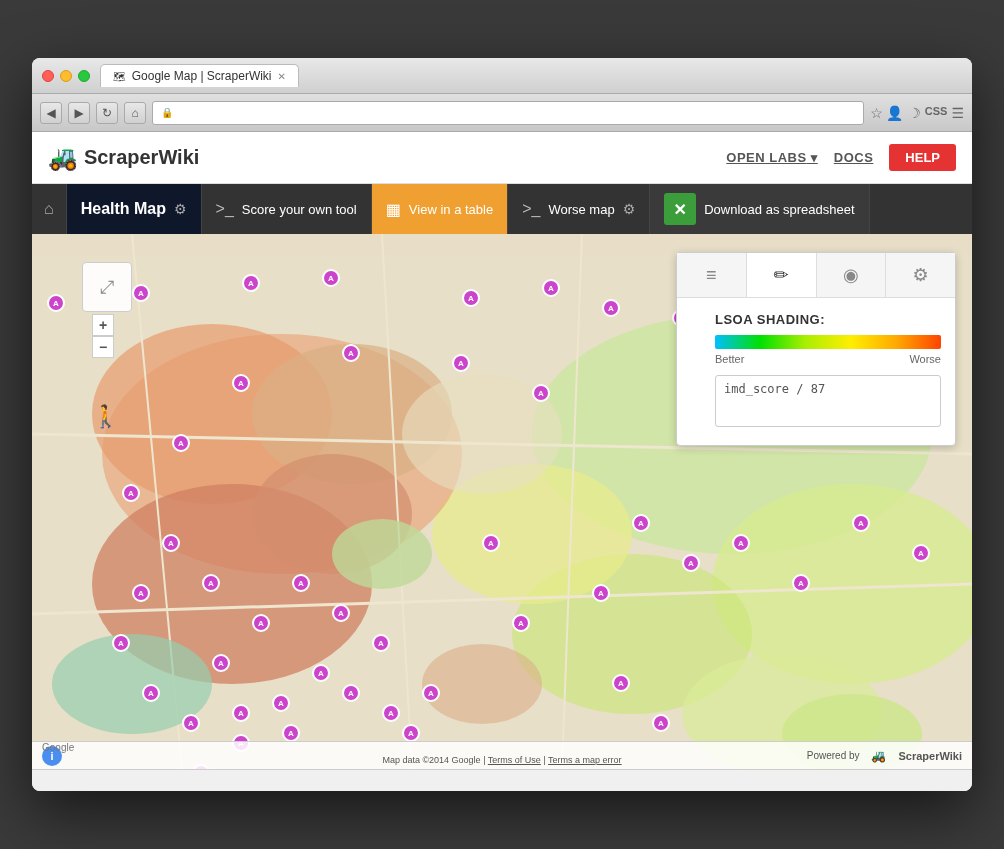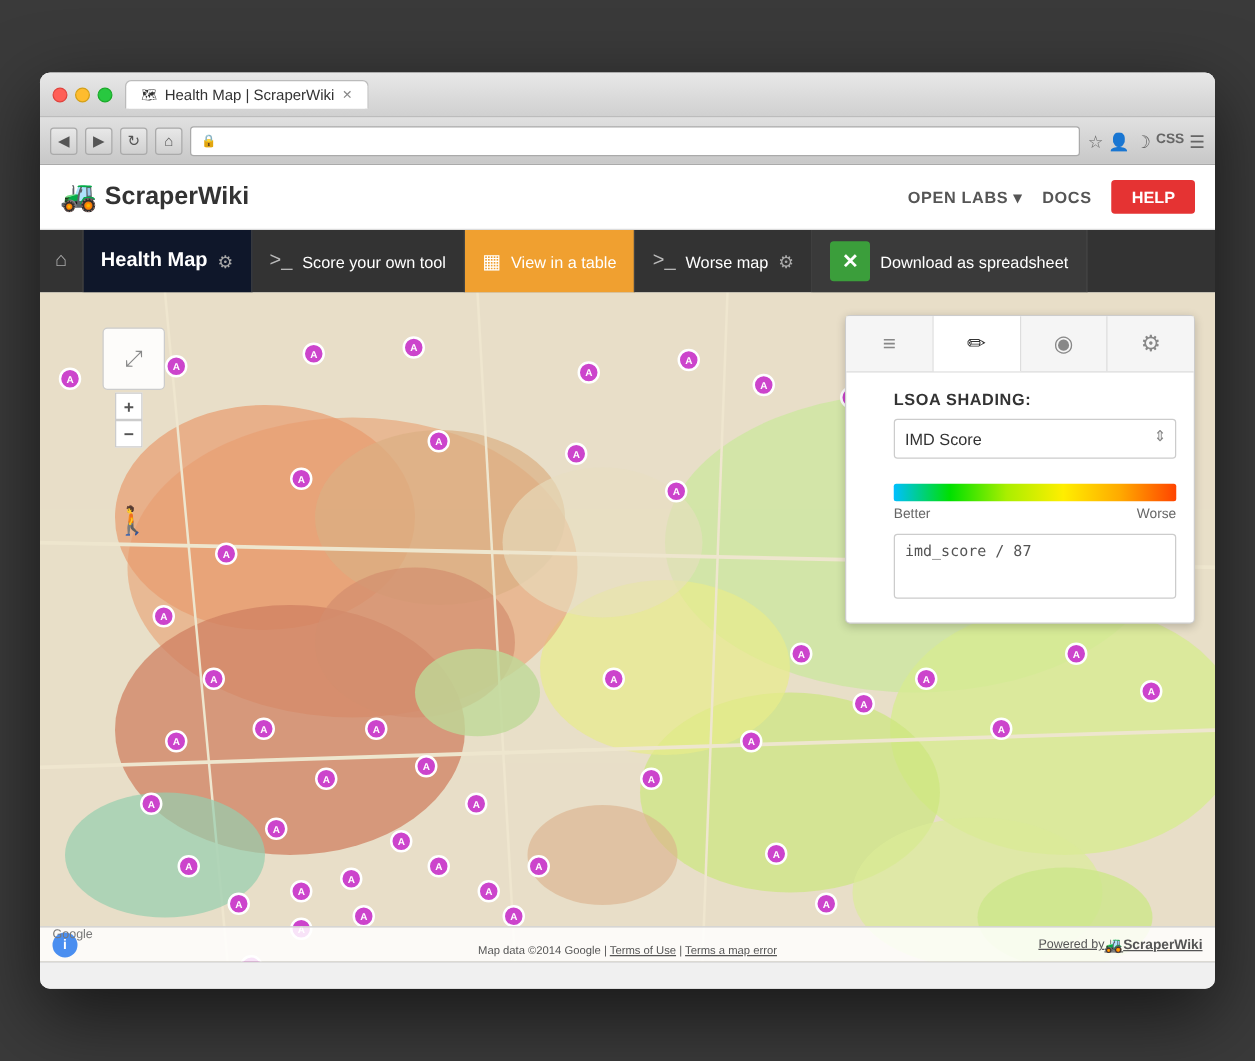--- a/index.html
+++ b/index.html
@@ -96,21 +96,21 @@
       display: flex; align-items: center; gap: 6px;
       font-size: 20px; font-weight: bold; color: #333;
       flex: 1;
     }
     .sw-logo-icon { font-size: 24px; }
     .sw-nav-links {
       display: flex; align-items: center; gap: 16px;
     }
     .sw-nav-link {
       font-size: 13px; font-weight: 600; color: #555;
-      cursor: pointer; text-transform: uppercase; letter-spacing: 0.5px;
+      cursor: pointer; text-transform: uppercase; letter-spacing: 0.5px; text-decoration: underline;
     }
     .sw-nav-link.dropdown::after { content: ' ▾'; }
     .sw-nav-btn-help {
       background: #e53333;
       color: #fff;
       font-size: 13px; font-weight: 700;
       padding: 6px 16px;
       border-radius: 3px;
       cursor: pointer;
       text-transform: uppercase;
@@ -295,23 +295,22 @@
     }
     .map-info-icon {
       width: 20px; height: 20px;
       background: #4a8ef0;
       border-radius: 50%;
       display: flex; align-items: center; justify-content: center;
       color: #fff; font-size: 11px; font-weight: bold;
       margin-right: 8px; cursor: pointer;
     }
     .map-powered {
-      display: flex; align-items: center; gap: 0;
+      display: flex; align-items: center; gap: 12px;
       margin-left: auto;
-      text-decoration: underline;
     }
     .map-google { position: absolute; left: 10px; bottom: 16px; font-size: 10px; color: #777; }
     
     .map-svg {
       width: 100%; height: 100%;
       opacity: 0.85;
     }
     
     .window-bottom {
       background: #f0f0f0;
@@ -325,21 +324,21 @@
 <div class="window">
 
   <div class="titlebar">
     <div class="window-controls">
       <div class="wc wc-red"></div>
       <div class="wc wc-yellow"></div>
       <div class="wc wc-green"></div>
     </div>
     <div class="tab">
       <span class="tab-favicon">🗺</span>
-      <span>Health Map | ScraperWiki</span>
+      <span>Google Map | ScraperWiki</span>
       <span class="tab-close">✕</span>
     </div>
   </div>
 
   <div class="addressbar">
     <div class="nav-btn">◀</div>
     <div class="nav-btn">▶</div>
     <div class="nav-btn">↻</div>
     <div class="nav-btn">⌂</div>
     <div class="address-field">
@@ -505,27 +504,20 @@
         </div>
         <div class="panel-tab">
           <span>◉</span>
         </div>
         <div class="panel-tab">
           <span>⚙</span>
         </div>
       </div>
       <div class="panel-body">
         <div class="panel-label">LSOA SHADING:</div>
-        <div class="select-wrapper">
-          <select class="panel-select">
-            <option>IMD Score</option>
-            <option>Health Score</option>
-            <option>Education Score</option>
-          </select>
-        </div>
         <div class="color-gradient"></div>
         <div class="color-labels">
           <span>Better</span>
           <span>Worse</span>
         </div>
         <textarea class="panel-formula" style="">imd_score / 87</textarea>
       </div>
     </div>
 
     

